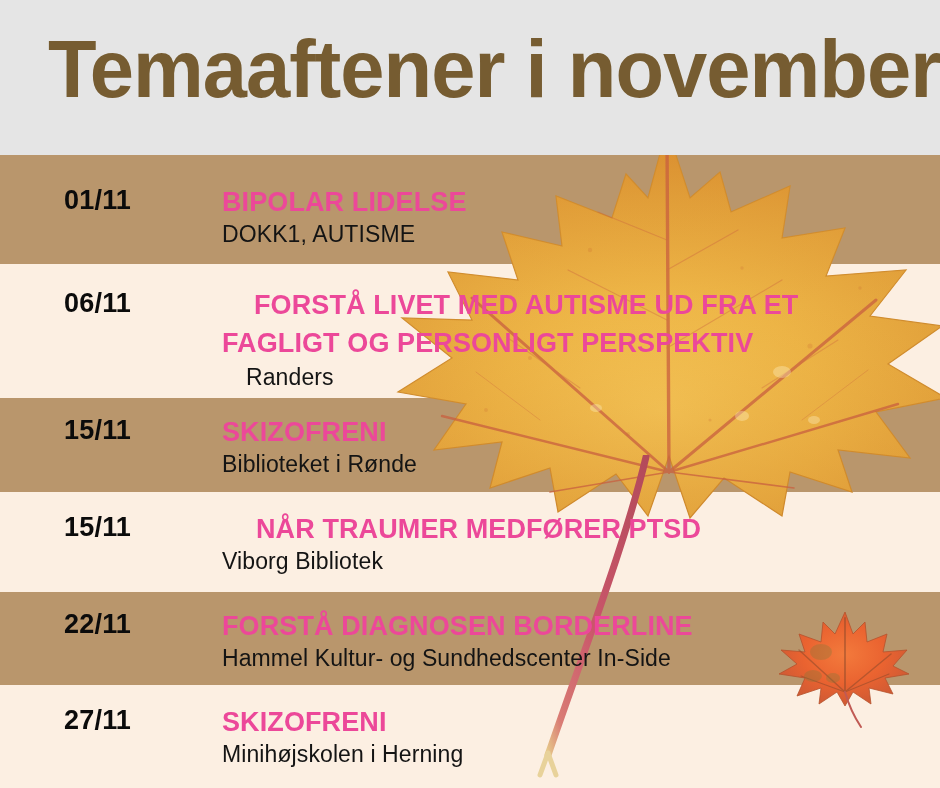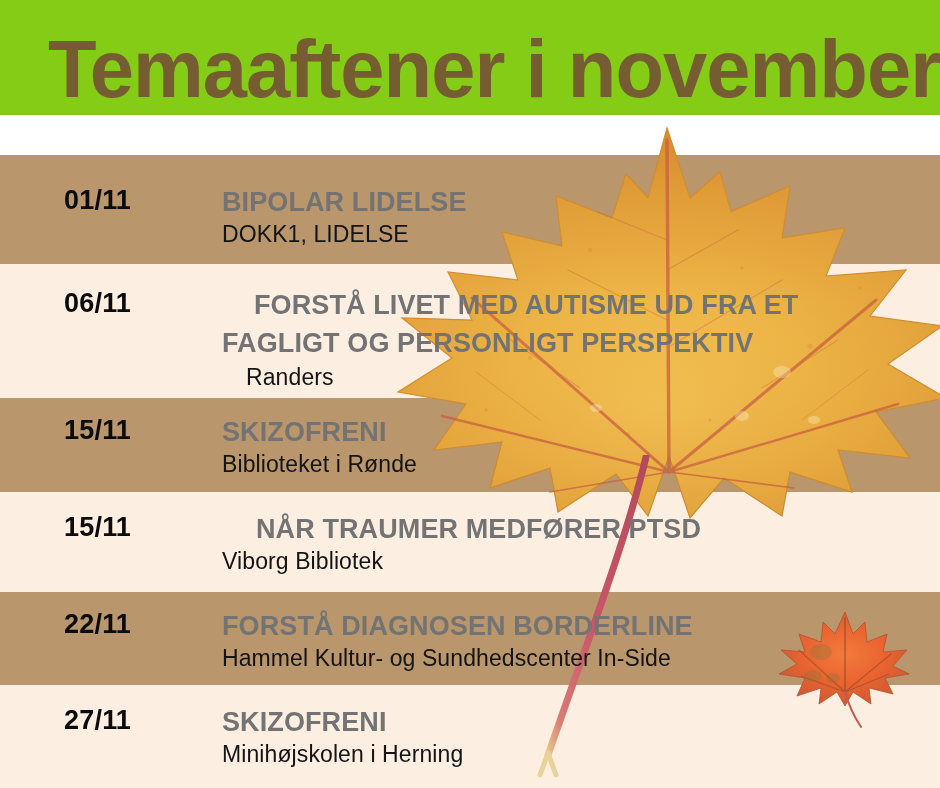--- a/index.html
+++ b/index.html
@@ -17,22 +17,22 @@
     overflow: hidden;
     background: #ffffff;
   }
 
   
   .header {
     position: absolute;
     left: 0;
     top: 0;
     width: 940px;
-    height: 115px;
-    background: #84cc16;
+    height: 155px;
+    background: #e5e5e5;
     z-index: 5;
   }
   .poster-title {
     position: absolute;
     left: 48px;
     top: 28px;
     font-family: "Liberation Sans Narrow", "Liberation Sans", sans-serif;
     font-size: 82px;
     font-weight: bold;
     letter-spacing: -1px;
@@ -77,21 +77,21 @@
     font-weight: bold;
     color: #0b0b0b;
     letter-spacing: 0.2px;
     white-space: nowrap;
   }
   .title {
     position: absolute;
     left: 222px;
     font-size: 27px;
     font-weight: bold;
-    color: #737373;
+    color: #ec4899;
     letter-spacing: 0.1px;
     line-height: 38px;
     white-space: nowrap;
   }
   .venue {
     position: absolute;
     left: 222px;
     font-size: 23px;
     font-weight: normal;
     color: #141414;
@@ -279,21 +279,21 @@
   </div>
 
   <div class="header">
     <div class="poster-title">Temaaftener i november</div>
   </div>
 
   <div class="rowtext" style="top:155px;height:109px;">
     <div class="inner">
       <div class="date" style="top:30px;">01/11</div>
       <div class="title" style="top:28px;">BIPOLAR LIDELSE</div>
-      <div class="venue" style="top:66px;">DOKK1, LIDELSE</div>
+      <div class="venue" style="top:66px;">DOKK1, AUTISME</div>
     </div>
   </div>
 
   <div class="rowtext" style="top:264px;height:134px;">
     <div class="inner">
       <div class="date" style="top:24px;">06/11</div>
       <div class="title" style="top:22px;margin-left:32px;">FORSTÅ LIVET MED AUTISME UD FRA ET</div>
       <div class="title" style="top:60px;">FAGLIGT OG PERSONLIGT PERSPEKTIV</div>
       <div class="venue" style="top:100px;margin-left:24px;">Randers</div>
     </div>

